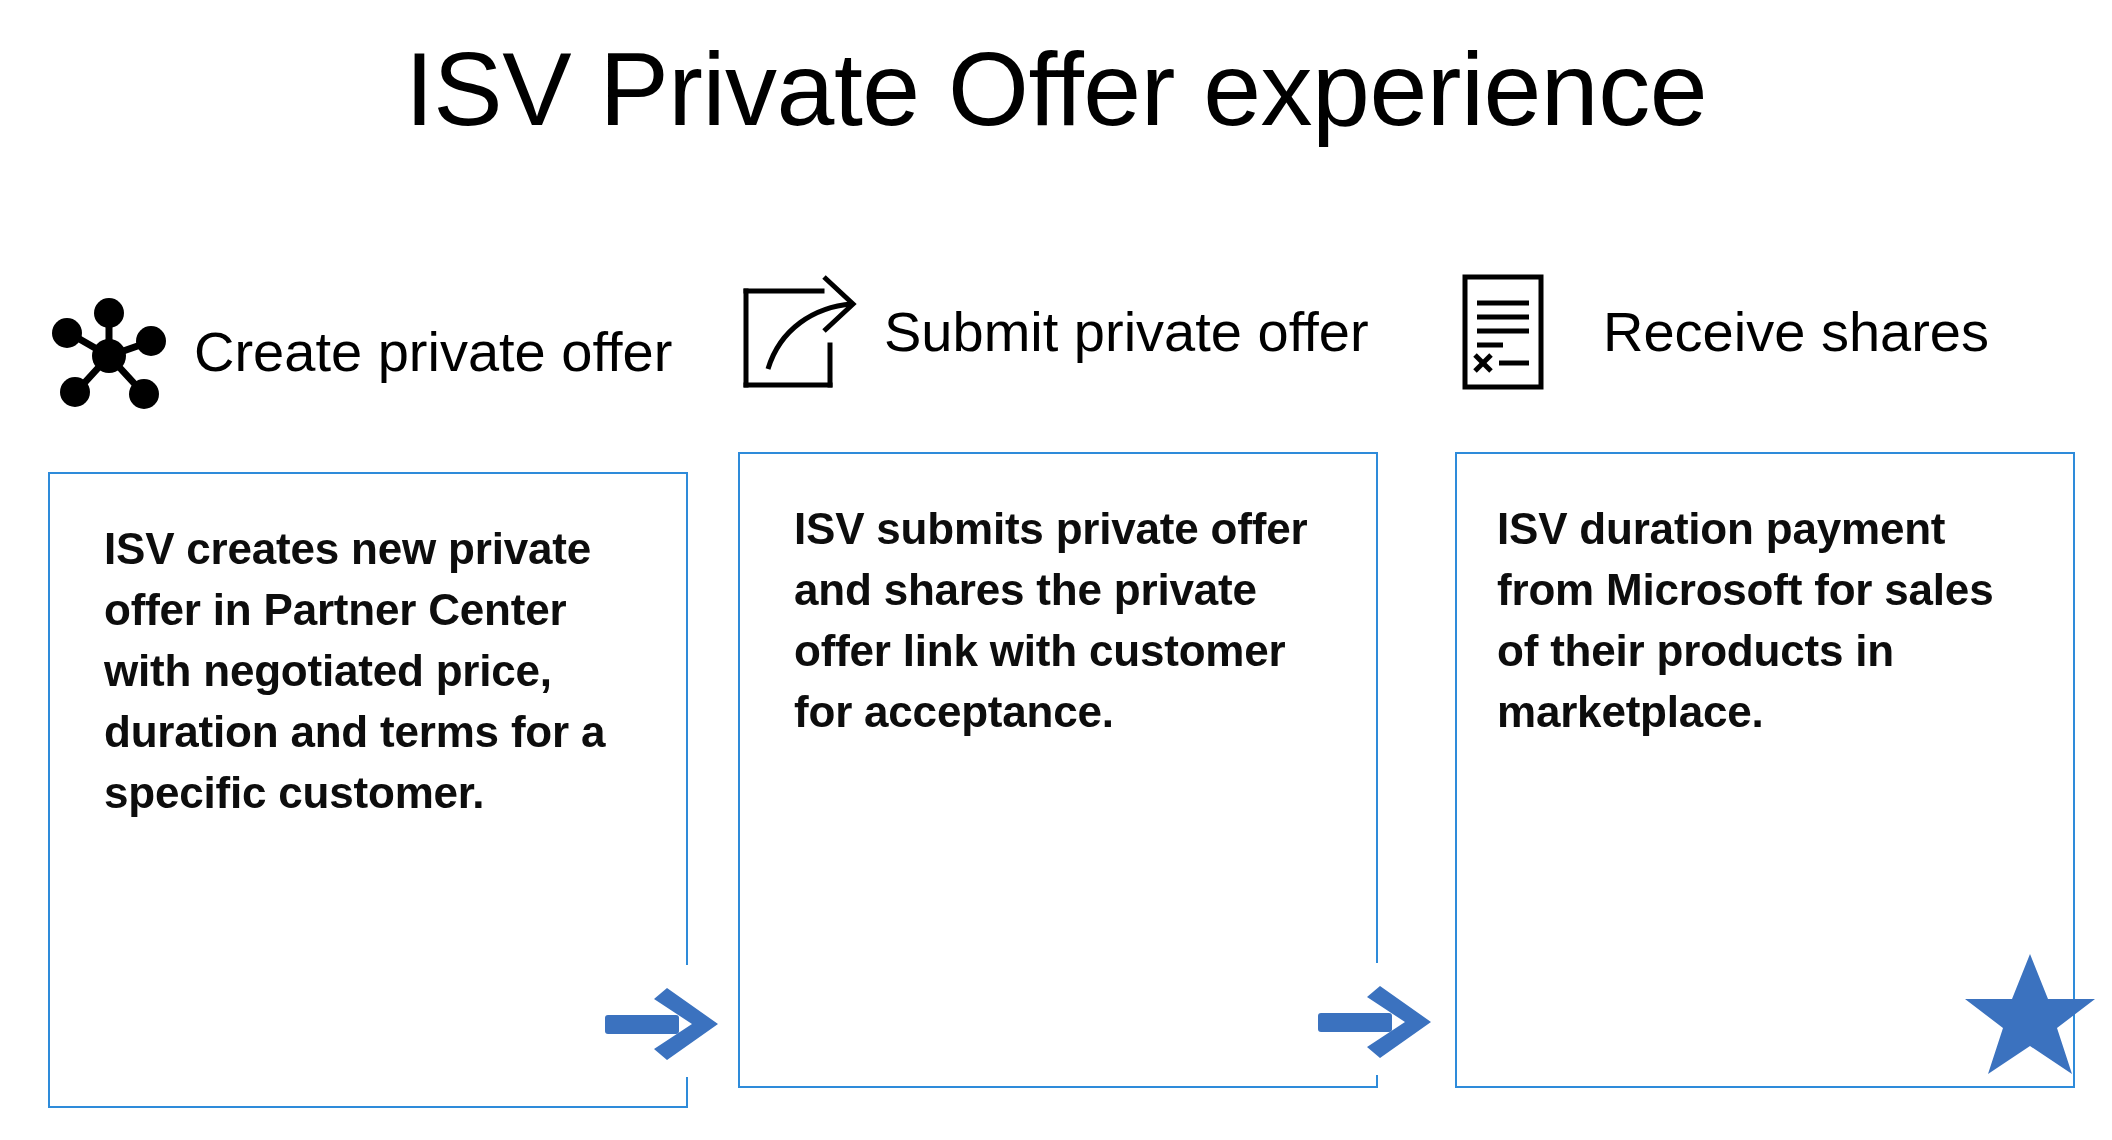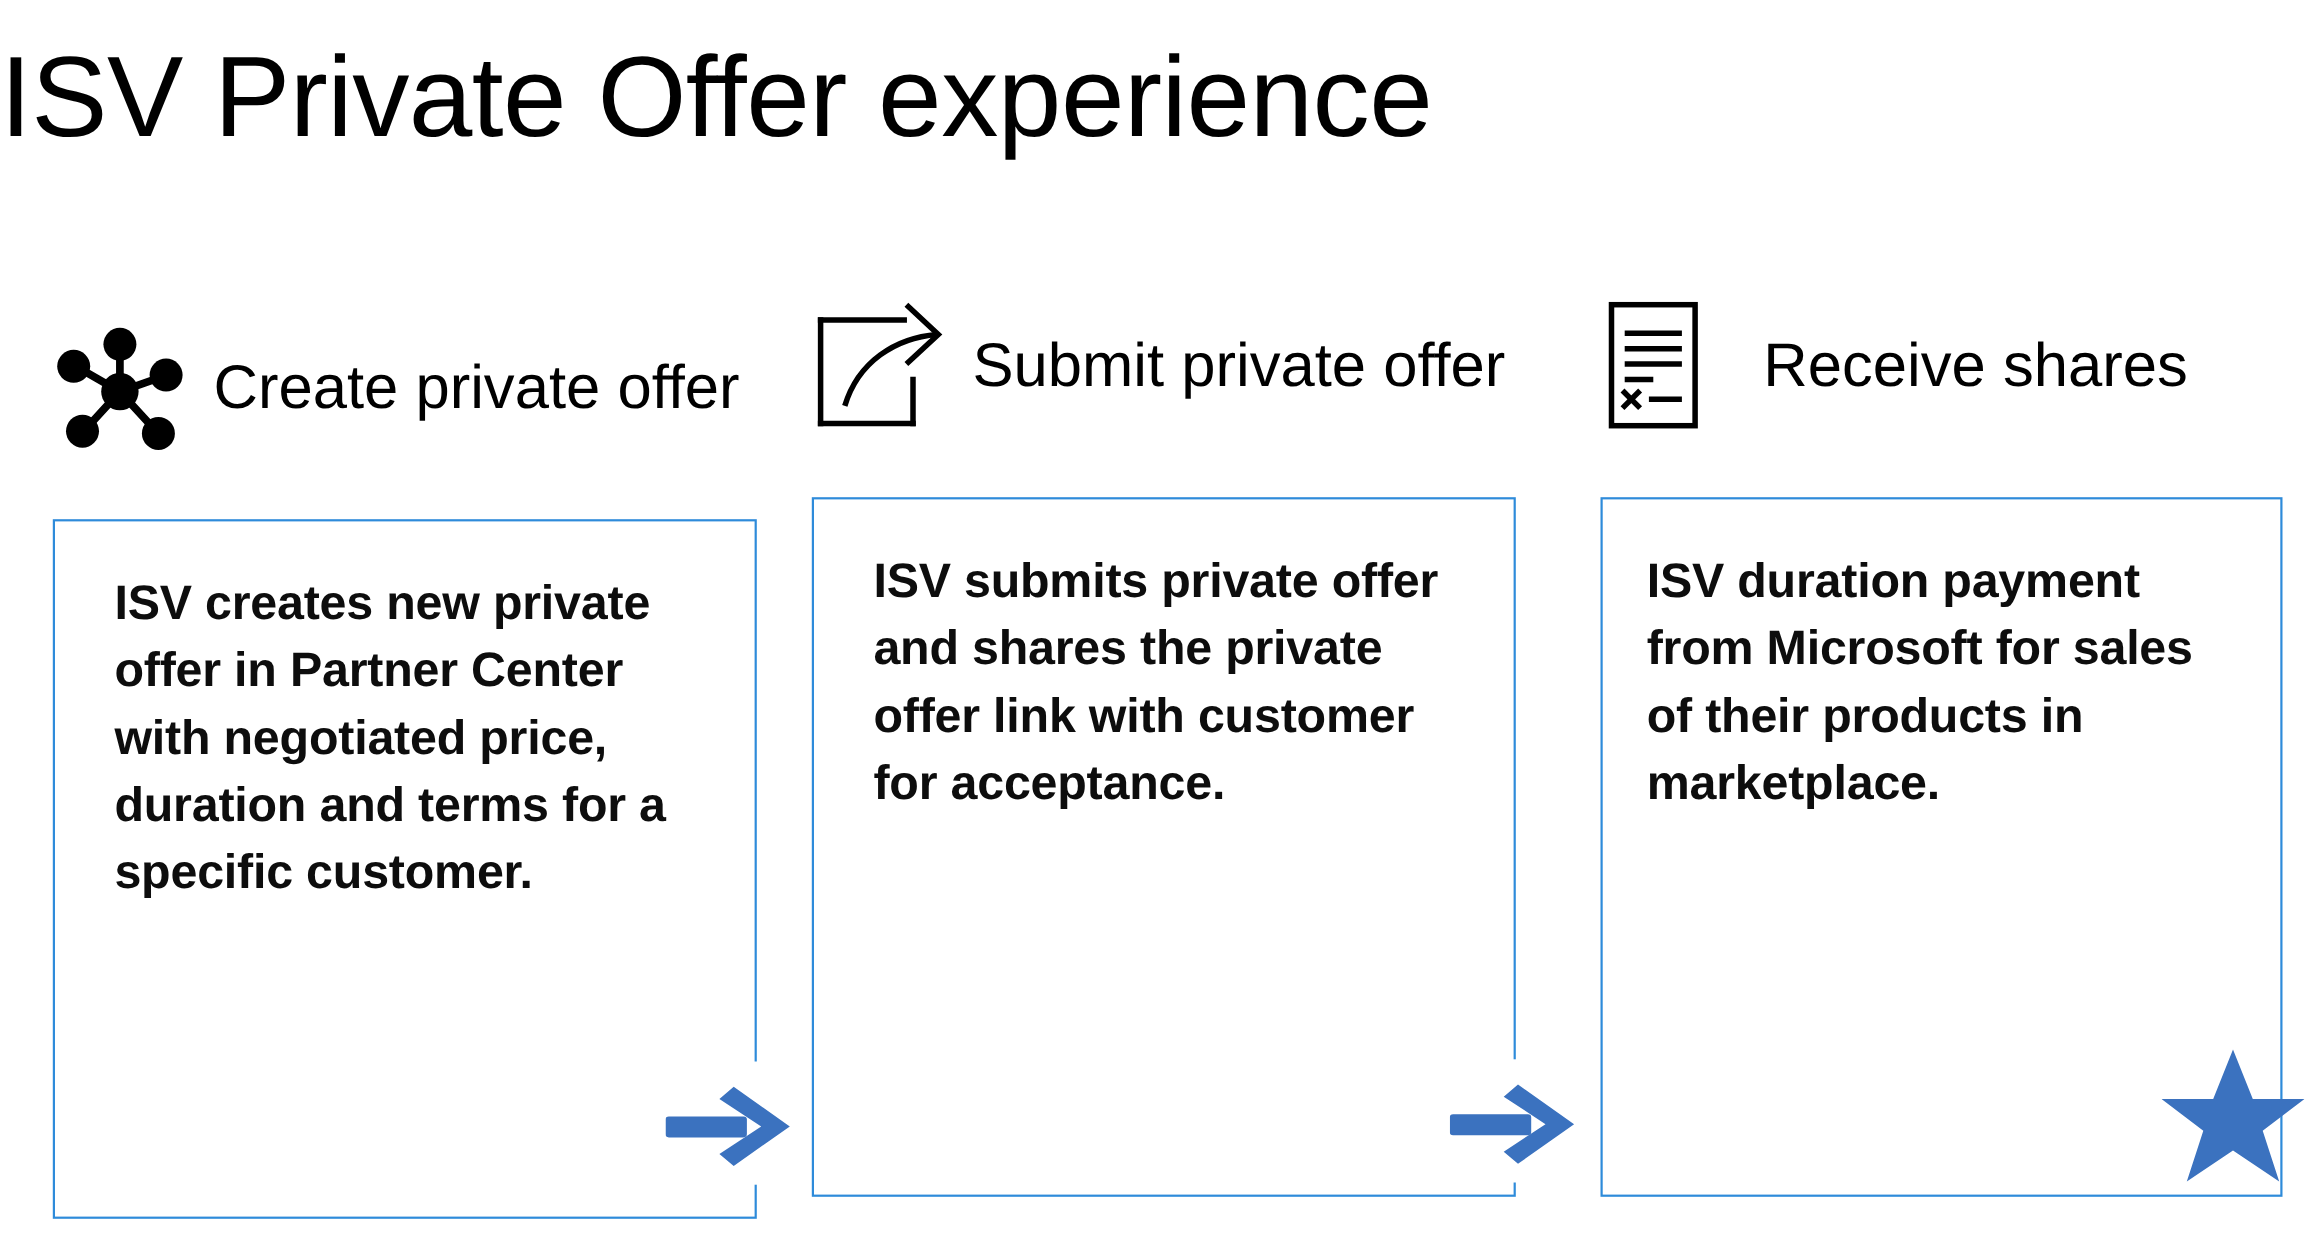--- a/index.html
+++ b/index.html
@@ -18,20 +18,21 @@
     background: #ffffff;
     overflow: hidden;
   }
 
   
   .slide-title {
     position: absolute;
     left: 0;
     top: 30px;
     width: 2112px;
+    text-align: center;
     font-size: 104px;
     line-height: 118px;
     font-weight: 400;
     color: #000000;
     letter-spacing: -0.5px;
     white-space: nowrap;
   }
 
   
   .step {

